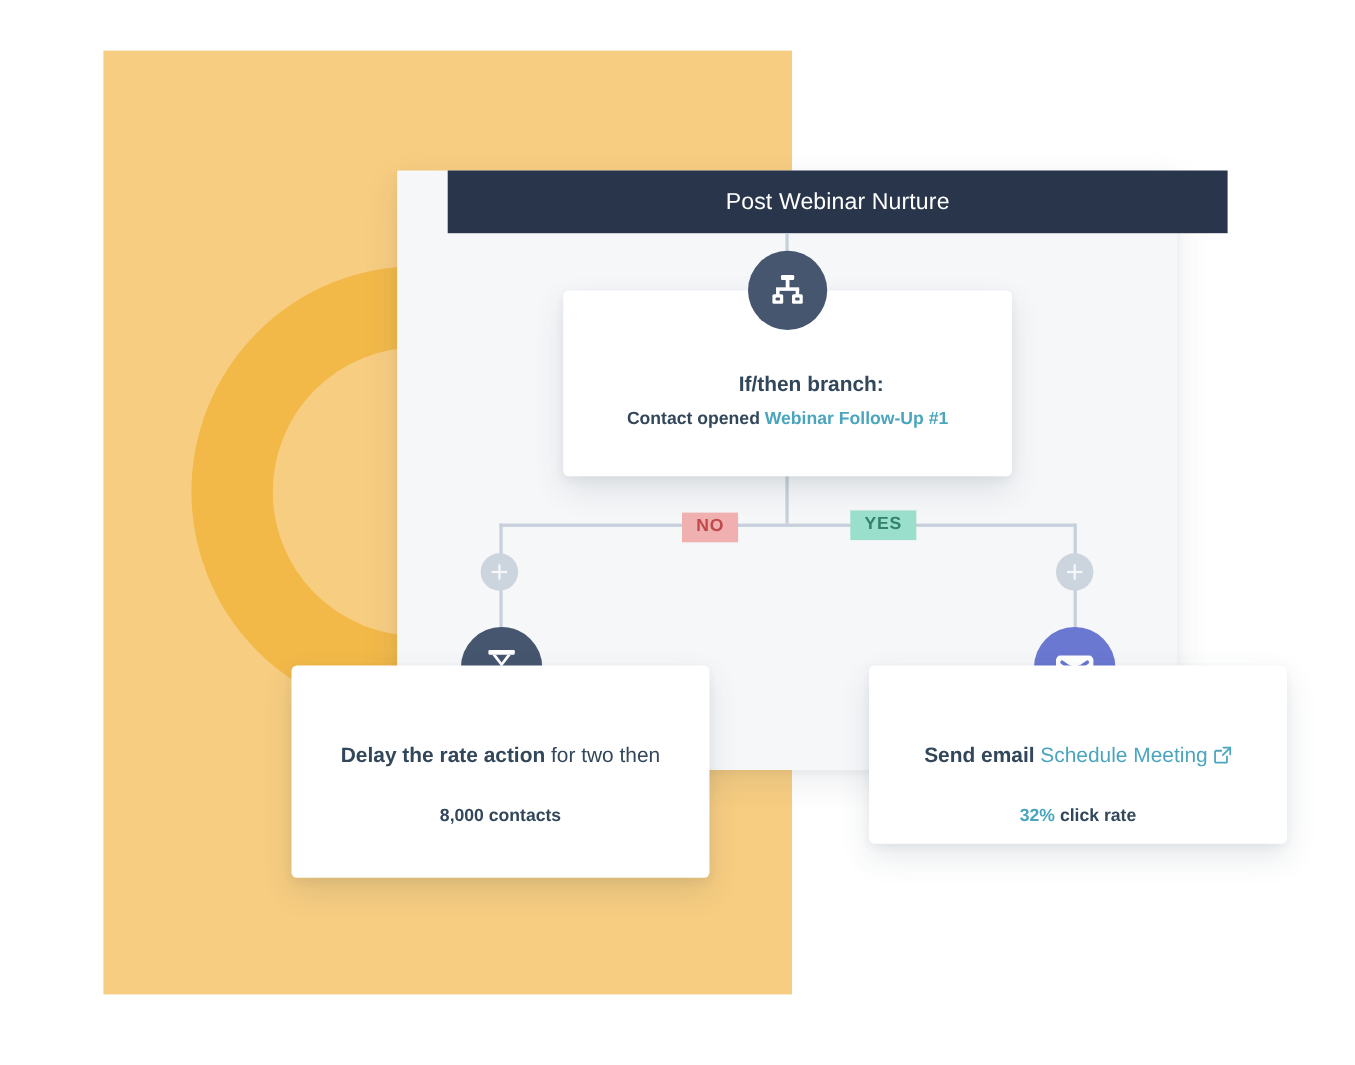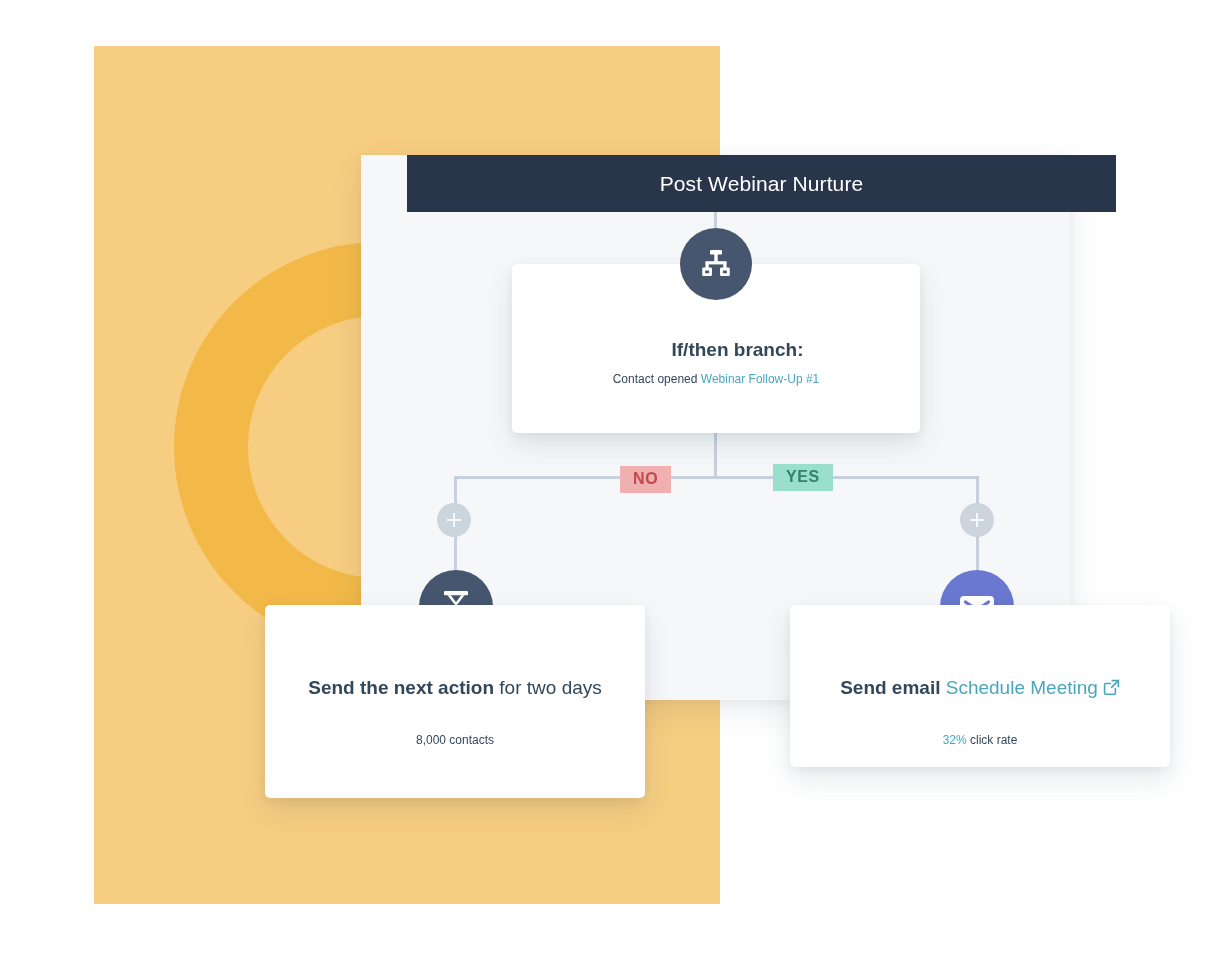--- a/index.html
+++ b/index.html
@@ -190,22 +190,23 @@
     top: 605px;
     width: 380px;
     height: 162px;
     z-index: 7;
   }
   .card-line-primary {
     font-size: 19px;
     color: #33475b;
   }
   .card-line-secondary {
-    font-size: 12px;
+    font-size: 16px;
     color: #33475b;
+    font-weight: bold;
   }
   .bold { font-weight: bold; }
   .teal { color: #4aa5bd; }
 
   .card-branch .card-line-primary { position: absolute; left: 0; right: 0; top: 75px; padding-left: 43px; }
   .card-branch .card-line-secondary { position: absolute; left: 0; right: 0; top: 108px; }
 
   .card-delay .card-line-primary,
   .card-email .card-line-primary { position: absolute; left: 0; right: 0; top: 72px; }
   .card-delay .card-line-secondary,
@@ -284,22 +285,22 @@
         <rect x="4" y="29.8" width="24" height="4.2" rx="1" fill="#ffffff"></rect>
         <path d="M7.5 6.2 L16 17.2 L24.5 6.2 L21.2 6.2 L16 13.2 L10.8 6.2 Z" fill="#ffffff"></path>
         <path d="M7.5 29.8 L16 18.8 L24.5 29.8 L21.2 29.8 L16 22.8 L10.8 29.8 Z" fill="#ffffff"></path>
         <path d="M10.5 29.8 C11.6 26.6 13.6 24.6 16 24.6 C18.4 24.6 20.4 26.6 21.5 29.8 Z" fill="#ffffff"></path>
       </svg>
     </span>
   </div>
 
   <div class="card card-delay">
     <div class="card-line-primary">
-      <span class="bold">Send the next action</span>
-      <span>for two days</span>
+      <span class="bold">Delay the rate action</span>
+      <span>for two then</span>
     </div>
     <div class="card-line-secondary">8,000 contacts</div>
   </div>
 
   <div class="node-circle node-email">
     <span>
       <svg class="icon-svg" width="38" height="30" viewBox="0 0 38 30" aria-hidden="true">
         <rect x="2" y="4" width="34" height="22" rx="4" fill="#ffffff"></rect>
         <path d="M7.5 10 L19 18 L30.5 10" fill="none" stroke="#6a78d1" stroke-width="3.2" stroke-linecap="round" stroke-linejoin="round"></path>
         <path d="M7.5 21 L15 14.5" fill="none" stroke="#6a78d1" stroke-width="3.2" stroke-linecap="round"></path>

